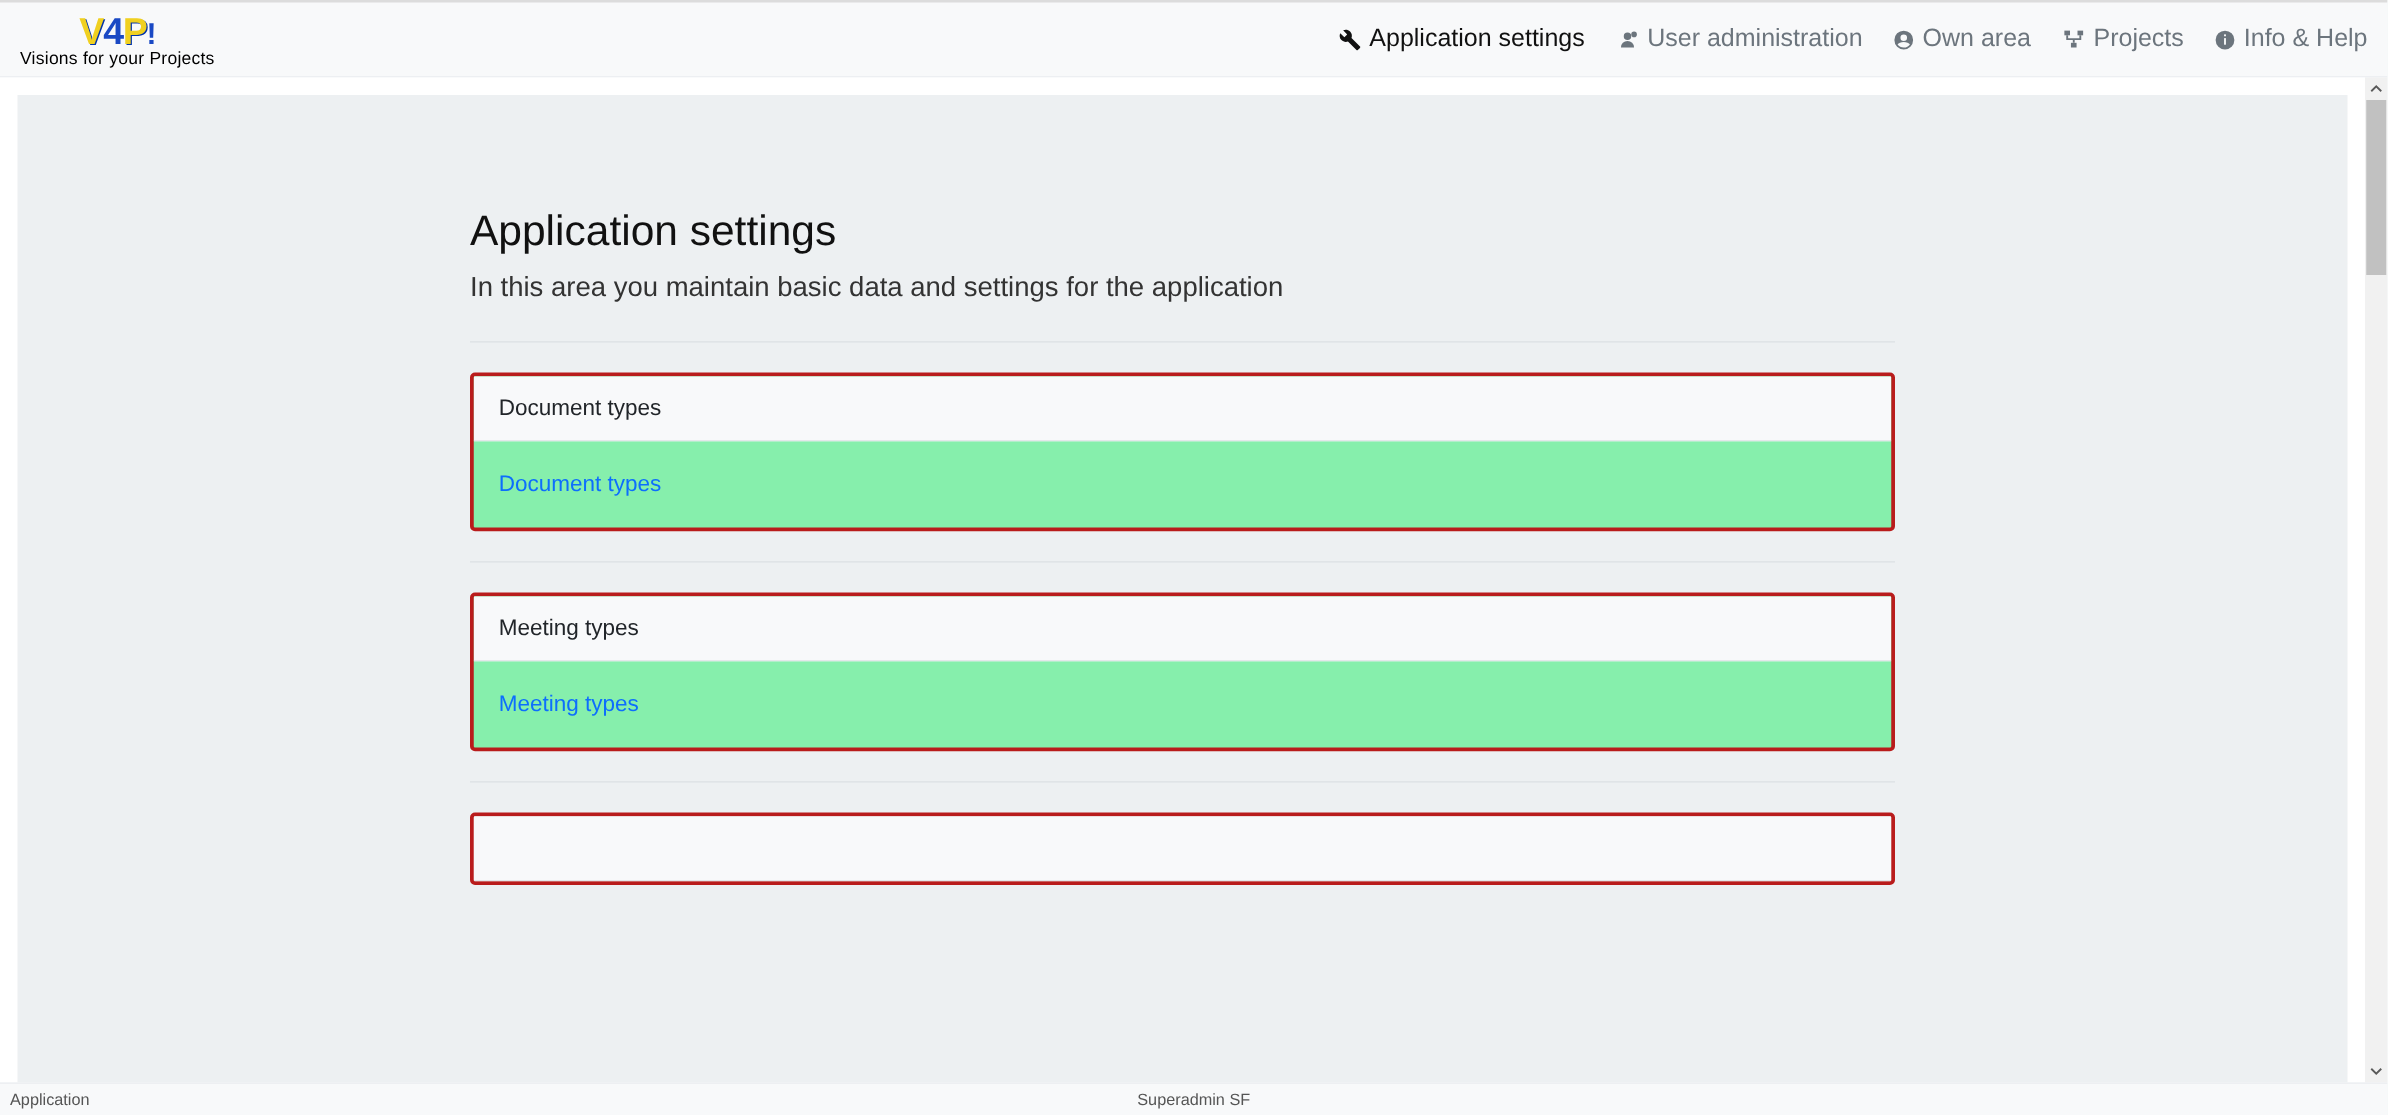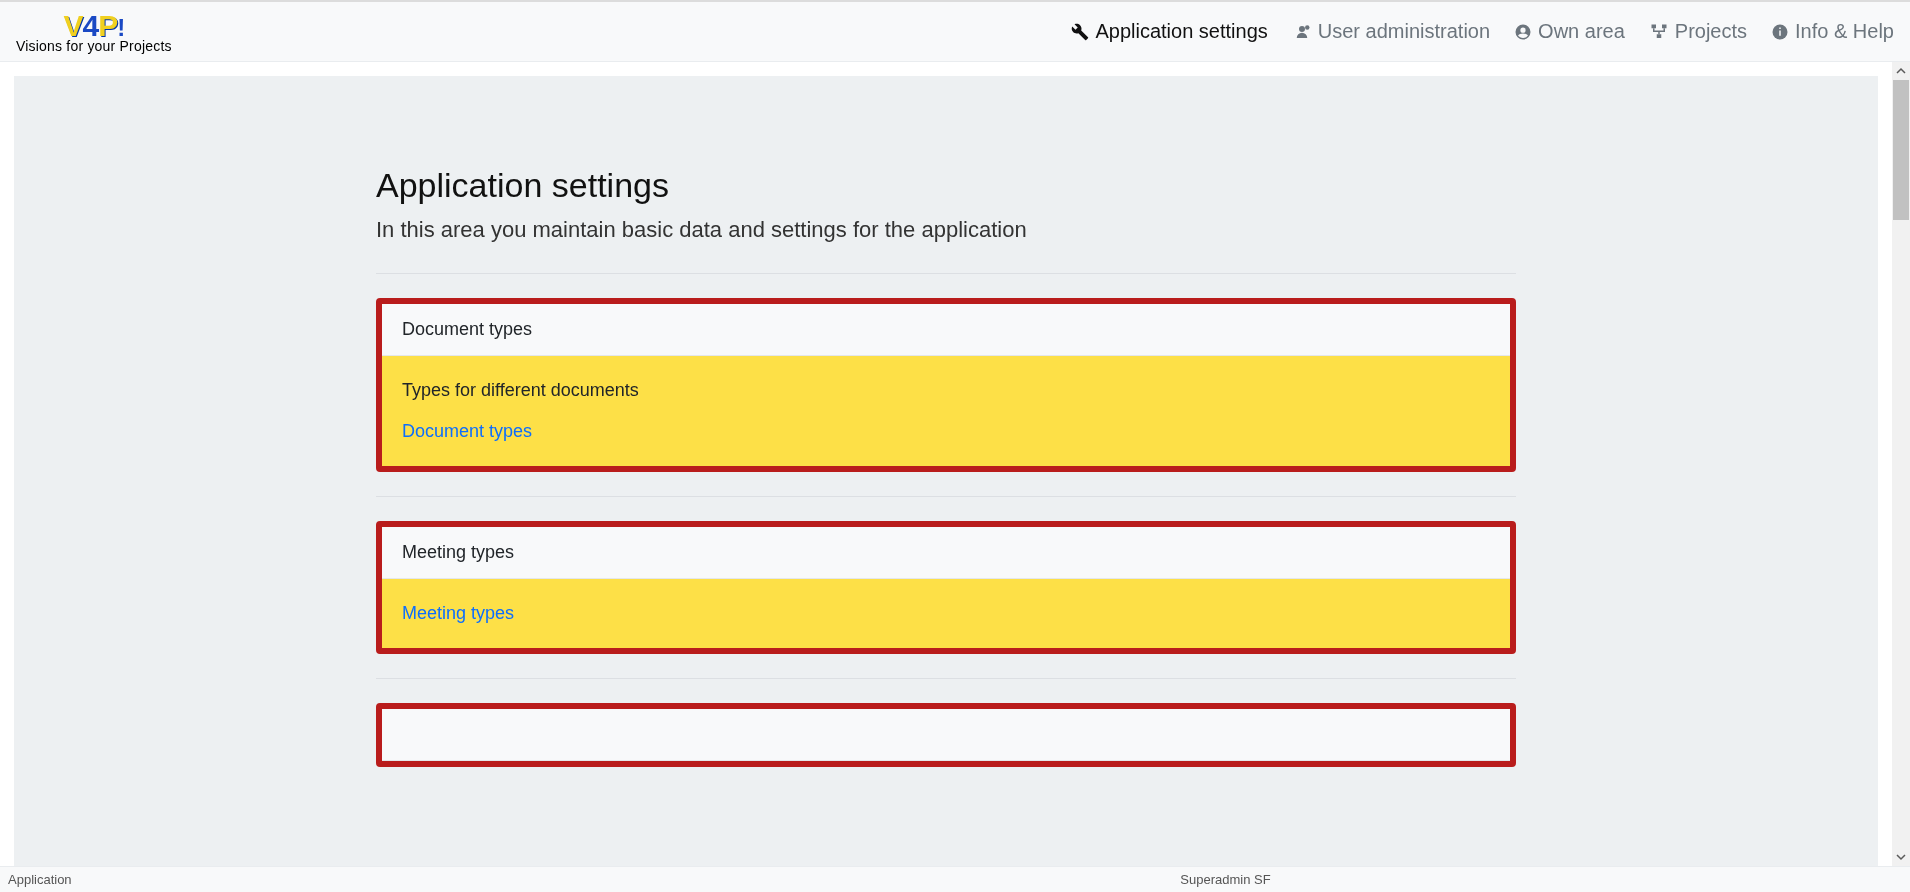--- a/index.html
+++ b/index.html
@@ -99,22 +99,22 @@
       color: #333;
       margin-bottom: 30px;
       font-weight: 400;
     }
     hr.sep {
       border: none;
       border-top: 1px solid #dcdfe3;
       margin: 24px 0;
     }
     .card {
-      background: #fde047;
-      border: 6px solid #b91c1c;
+      background: #86efac;
+      border: 3px solid #b91c1c;
       border-radius: 4px;
       overflow: hidden;
     }
     .card-header {
       background: #f8f9fa;
       padding: 15px 20px;
       border-bottom: 1px solid #e4e7ea;
       font-size: 18px;
       color: #212529;
     }
@@ -180,21 +180,21 @@
       align-items: center;
       font-size: 13px;
       color: #555;
       padding: 0 8px;
     }
     .status-left {
       flex: 1;
     }
     .status-center {
       flex: 1;
-      text-align: right;
+      text-align: center;
     }
     .status-right {
       flex: 1;
     }
   </style>
 </head>
 <body>
 
 <div class="topbar">
   <div class="logo-box">
@@ -250,21 +250,20 @@
 <div class="content-viewport">
   <div class="content-inner">
     <div class="container">
       <h1 class="page-title">Application settings</h1>
       <p class="page-subtitle">In this area you maintain basic data and settings for the application</p>
       <hr class="sep">
 
       <div class="card">
         <div class="card-header">Document types</div>
         <div class="card-body">
-          <p class="card-desc">Types for different documents</p>
           <a class="card-link">Document types</a>
         </div>
       </div>
 
       <hr class="sep">
 
       <div class="card">
         <div class="card-header">Meeting types</div>
         <div class="card-body">
           <a class="card-link">Meeting types</a>

